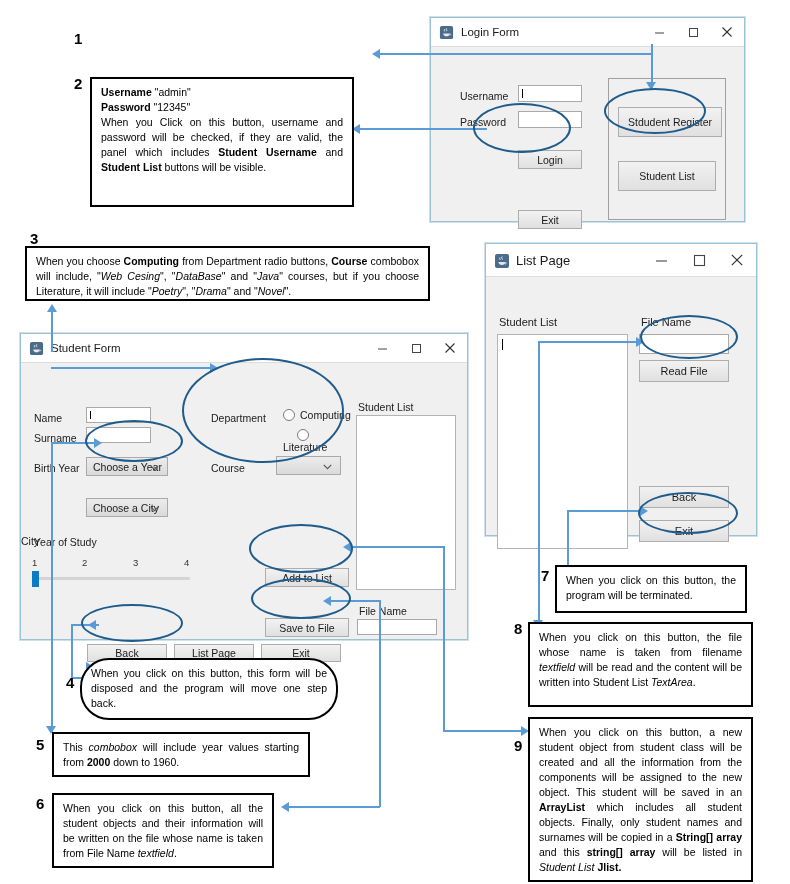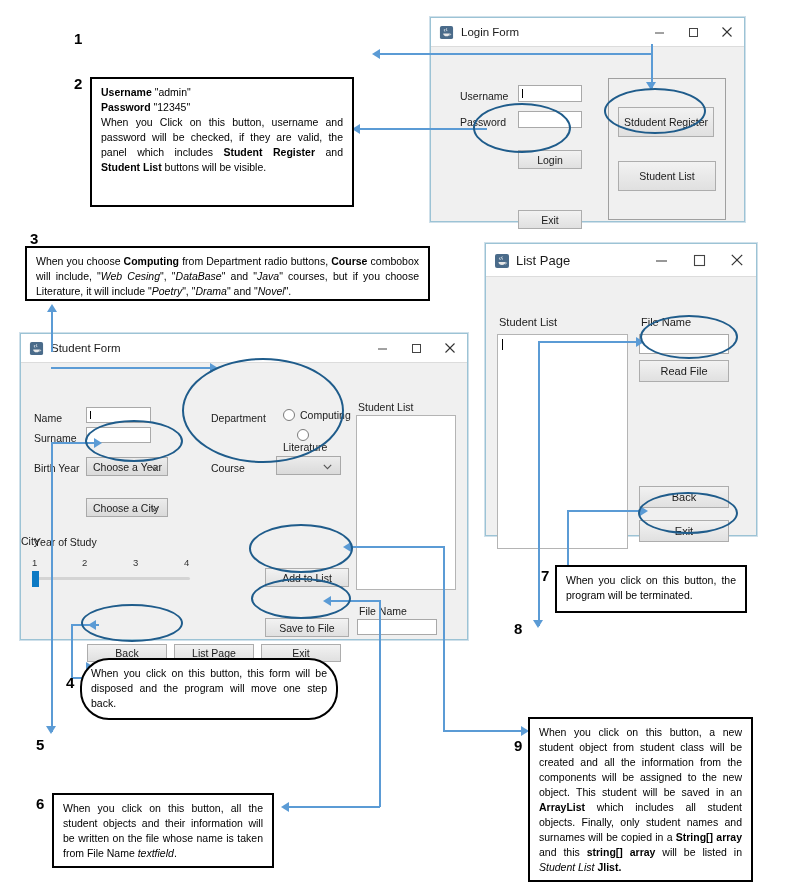--- a/index.html
+++ b/index.html
@@ -113,46 +113,52 @@
   <div class="ln lnv" style="left:443px;top:546px;height:186px;"></div>
   <div class="ln lnh" style="left:350px;top:546px;width:94px;"></div>
   <div class="arw arw-l" style="left:343px;top:542px;"></div>
   <div class="ln lnh" style="left:443px;top:730px;width:80px;"></div>
   <div class="arw arw-r" style="left:521px;top:726px;"></div>
 
   <div class="num" style="left:74px;top:30px;">1</div>
 
   <div class="num" style="left:74px;top:75px;">2</div>
   <div class="note" style="left:90px;top:77px;width:264px;height:130px;">
-    <p><b>Username</b> "admin"<br><b>Password</b> "12345"<br>When you Click on this button, username and password will be checked, if they are valid, the panel which includes <b>Student Register</b> and <b>Student List</b> buttons will be visible.</p>
+    <p><b>Username</b> "admin"<br><b>Password</b> "12345"<br>When you Click on this button, username and password will be checked, if they are valid, the panel which includes <b>Student Username</b> and <b>Student List</b> buttons will be visible.</p>
   </div>
 
   <div class="num" style="left:30px;top:230px;">3</div>
   <div class="note" style="left:25px;top:246px;width:405px;height:55px;">
     <p>When you choose <b>Computing</b> from Department radio buttons, <b>Course</b> combobox will include, "<i>Web Cesing</i>", "<i>DataBase</i>" and "<i>Java</i>" courses, but if you choose Literature, it will include "<i>Poetry</i>", "<i>Drama</i>" and "<i>Novel</i>".</p>
   </div>
 
   <div class="num" style="left:66px;top:674px;">4</div>
   <div class="note" style="left:80px;top:658px;width:258px;height:62px;border-radius:29px;">
     <p>When you click on this button, this form will be disposed and the program will move one step back.</p>
   </div>
 
   <div class="num" style="left:36px;top:736px;">5</div>
+  <div class="note" style="left:52px;top:732px;width:258px;height:45px;">
+    <p>This <i>combobox</i> will include year values starting from <b>2000</b> down to 1960.</p>
+  </div>
 
   <div class="num" style="left:36px;top:795px;">6</div>
   <div class="note" style="left:52px;top:793px;width:222px;height:75px;">
     <p>When you click on this button, all the student objects and their information will be written on the file whose name is taken from File Name <i>textfield</i>.</p>
   </div>
 
   <div class="num" style="left:541px;top:567px;">7</div>
   <div class="note" style="left:555px;top:565px;width:192px;height:48px;">
     <p>When you click on this button, the program will be terminated.</p>
   </div>
 
   <div class="num" style="left:514px;top:620px;">8</div>
+  <div class="note" style="left:528px;top:622px;width:225px;height:85px;">
+    <p>When you click on this button, the file whose name is taken from filename <i>textfield</i> will be read and the content will be written into Student List <i>TextArea</i>.</p>
+  </div>
 
   <div class="num" style="left:514px;top:737px;">9</div>
   <div class="note" style="left:528px;top:717px;width:225px;height:165px;">
     <p>When you click on this button, a new student object from student class will be created and all the information from the components will be assigned to the new object. This student will be saved in an <span class="bi">ArrayList</span> which includes all student objects. Finally, only student names and surnames will be copied in a <span class="bi">String[] array</span> and this <span class="bi">string[] array</span> will be listed in <i>Student List</i> <span class="bi">Jlist.</span></p>
   </div>
 
   <div class="win" style="left:430px;top:17px;width:315px;height:205px;">
     <div class="win-tb">
       <span class="jicon">
         <svg width="15" height="15" viewBox="0 0 16 16">
@@ -183,21 +189,21 @@
       </span>
     </div>
     <div class="win-body">
       <span class="lbl" style="left:29px;top:43px;">Username</span>
       <div class="tf caret" style="left:87px;top:38px;width:64px;height:17px;"></div>
       <span class="lbl" style="left:29px;top:69px;">Password</span>
       <div class="tf" style="left:87px;top:64px;width:64px;height:17px;"></div>
       <div class="btn" style="left:87px;top:103px;width:64px;height:19px;">Login</div>
       <div class="btn" style="left:87px;top:163px;width:64px;height:19px;">Exit</div>
       <div class="panel" style="left:177px;top:31px;width:118px;height:142px;"></div>
-      <div class="btn" style="left:187px;top:60px;width:96px;height:30px;">Stdudent Register</div>
+      <div class="btn" style="left:187px;top:60px;width:104px;height:30px;">Stdudent Register</div>
       <div class="btn" style="left:187px;top:114px;width:98px;height:30px;">Student List</div>
     </div>
   </div>
   <div class="ell" style="left:473px;top:103px;width:98px;height:50px;"></div>
   <div class="ell" style="left:604px;top:88px;width:102px;height:46px;"></div>
 
   <div class="win" style="left:20px;top:333px;width:448px;height:307px;">
     <div class="win-tb">
       <span class="jicon">
         <svg width="15" height="15" viewBox="0 0 16 16">

